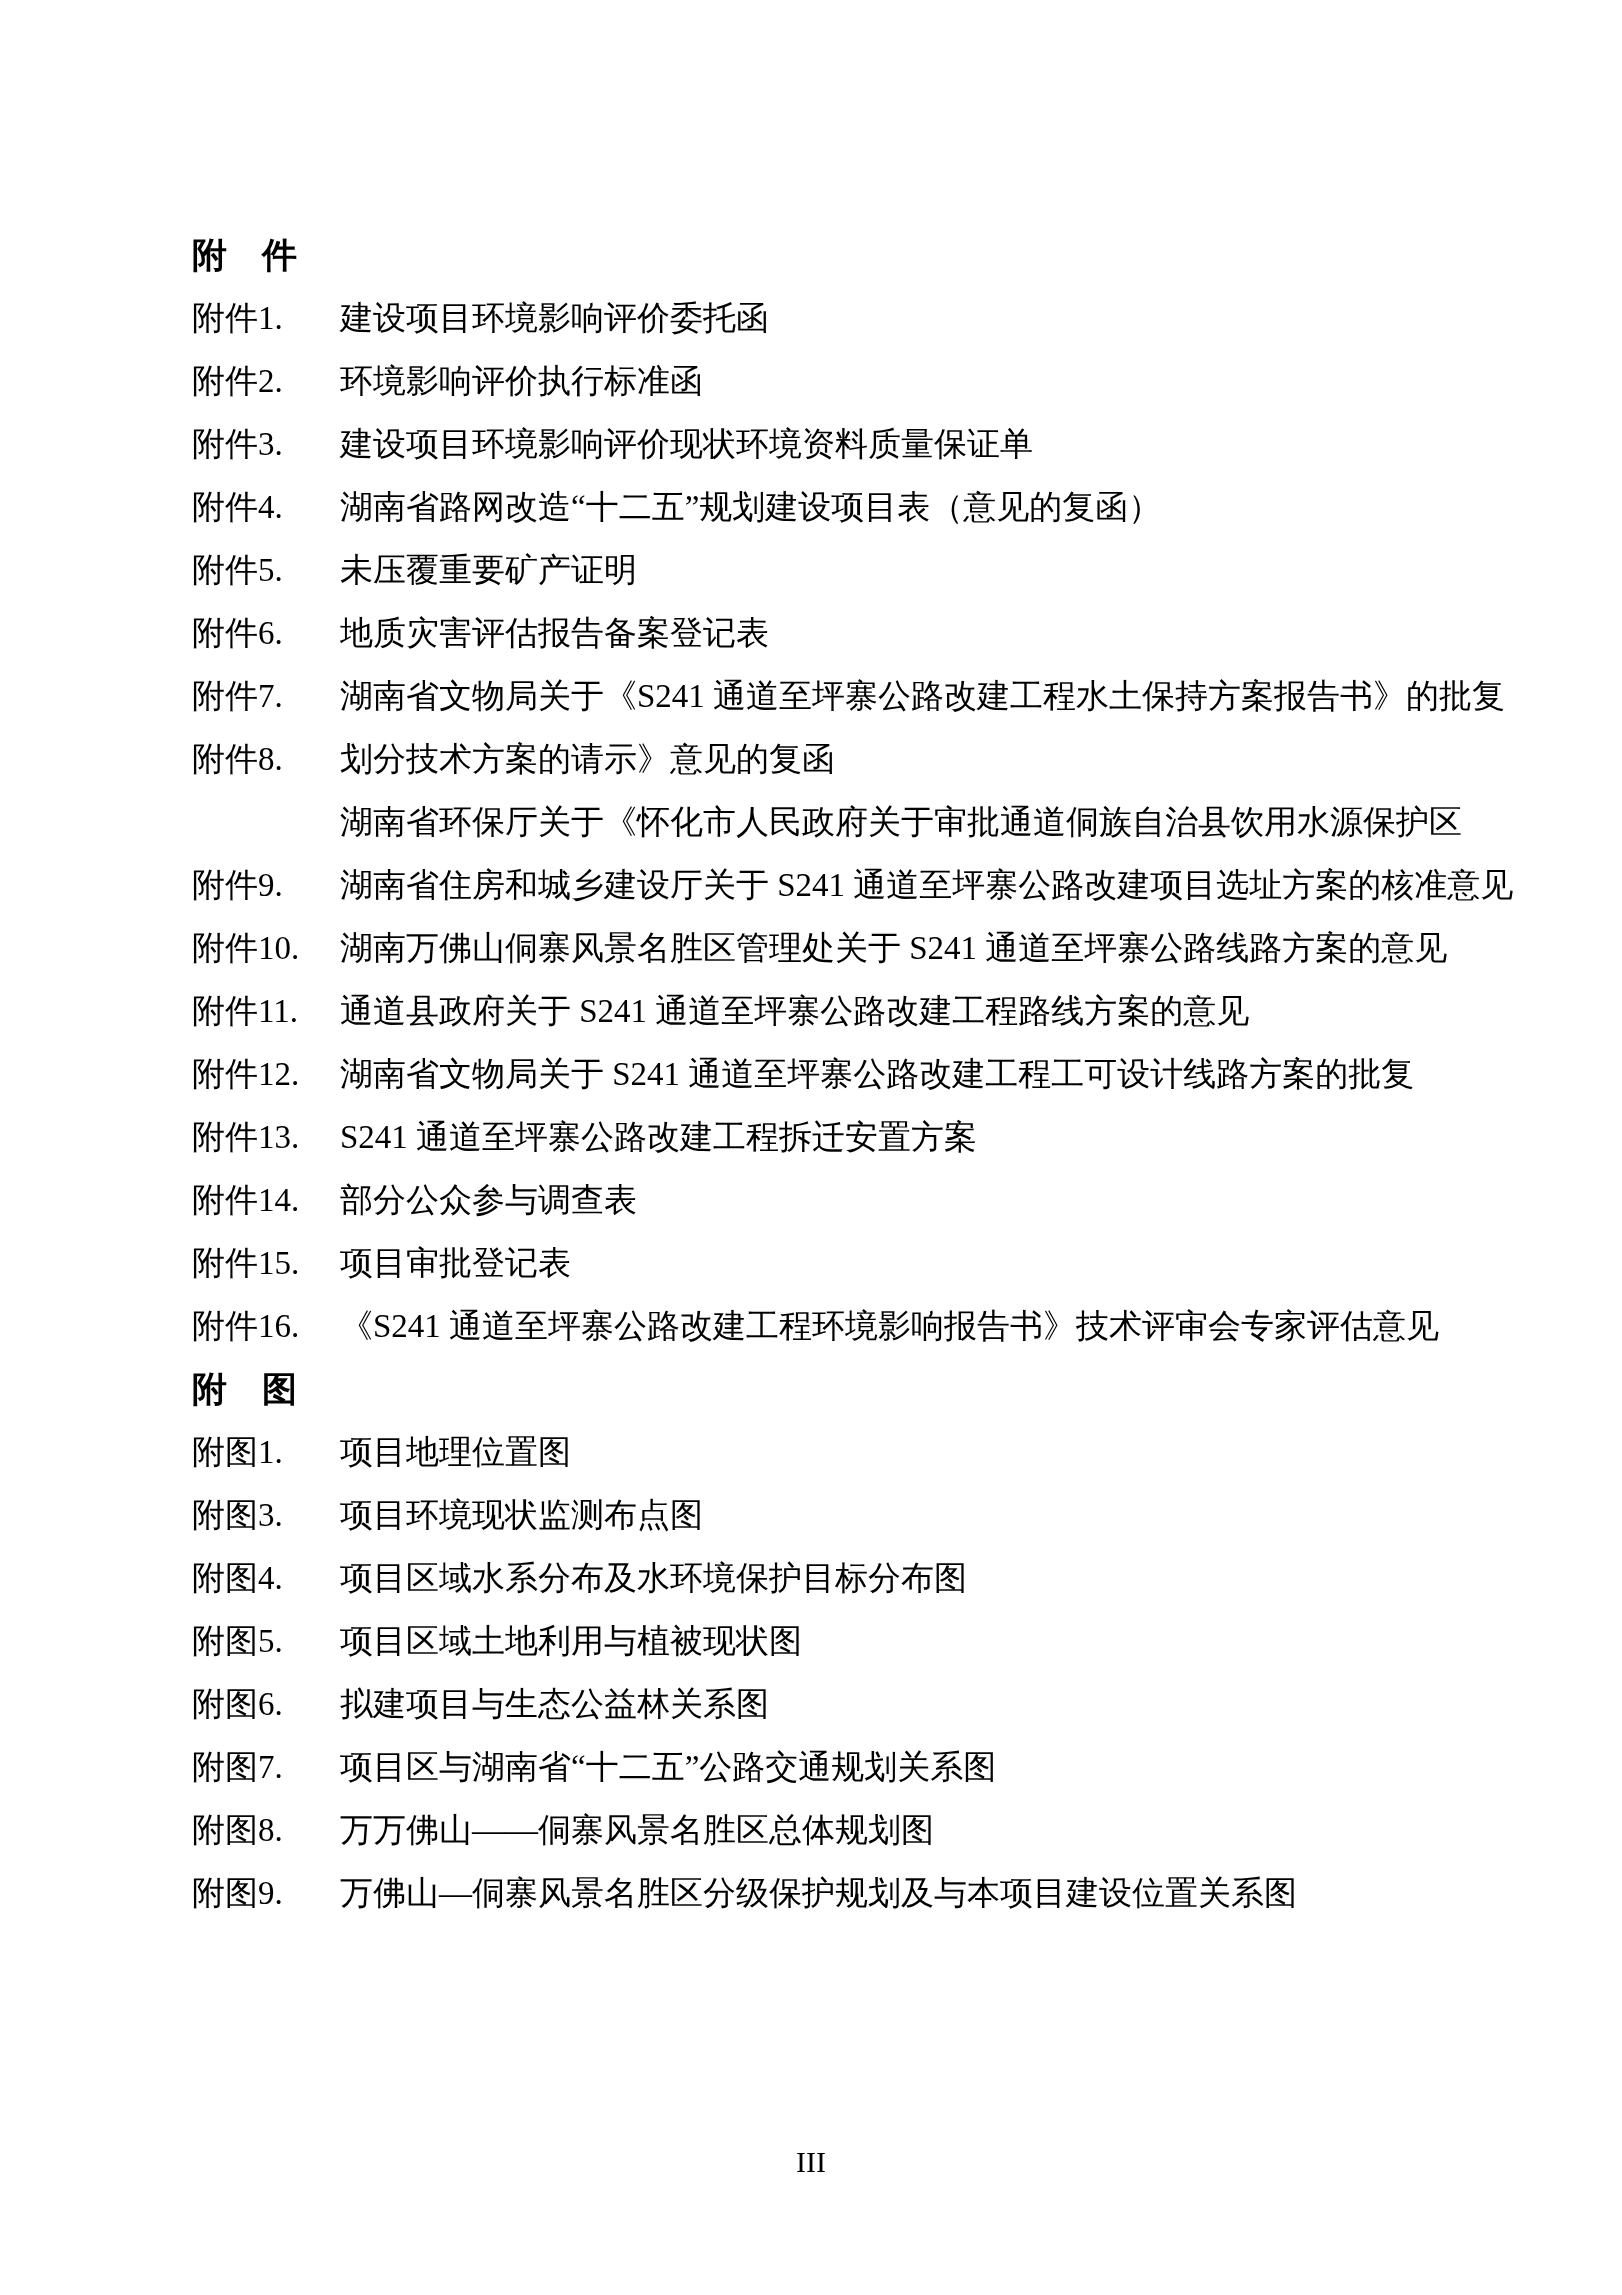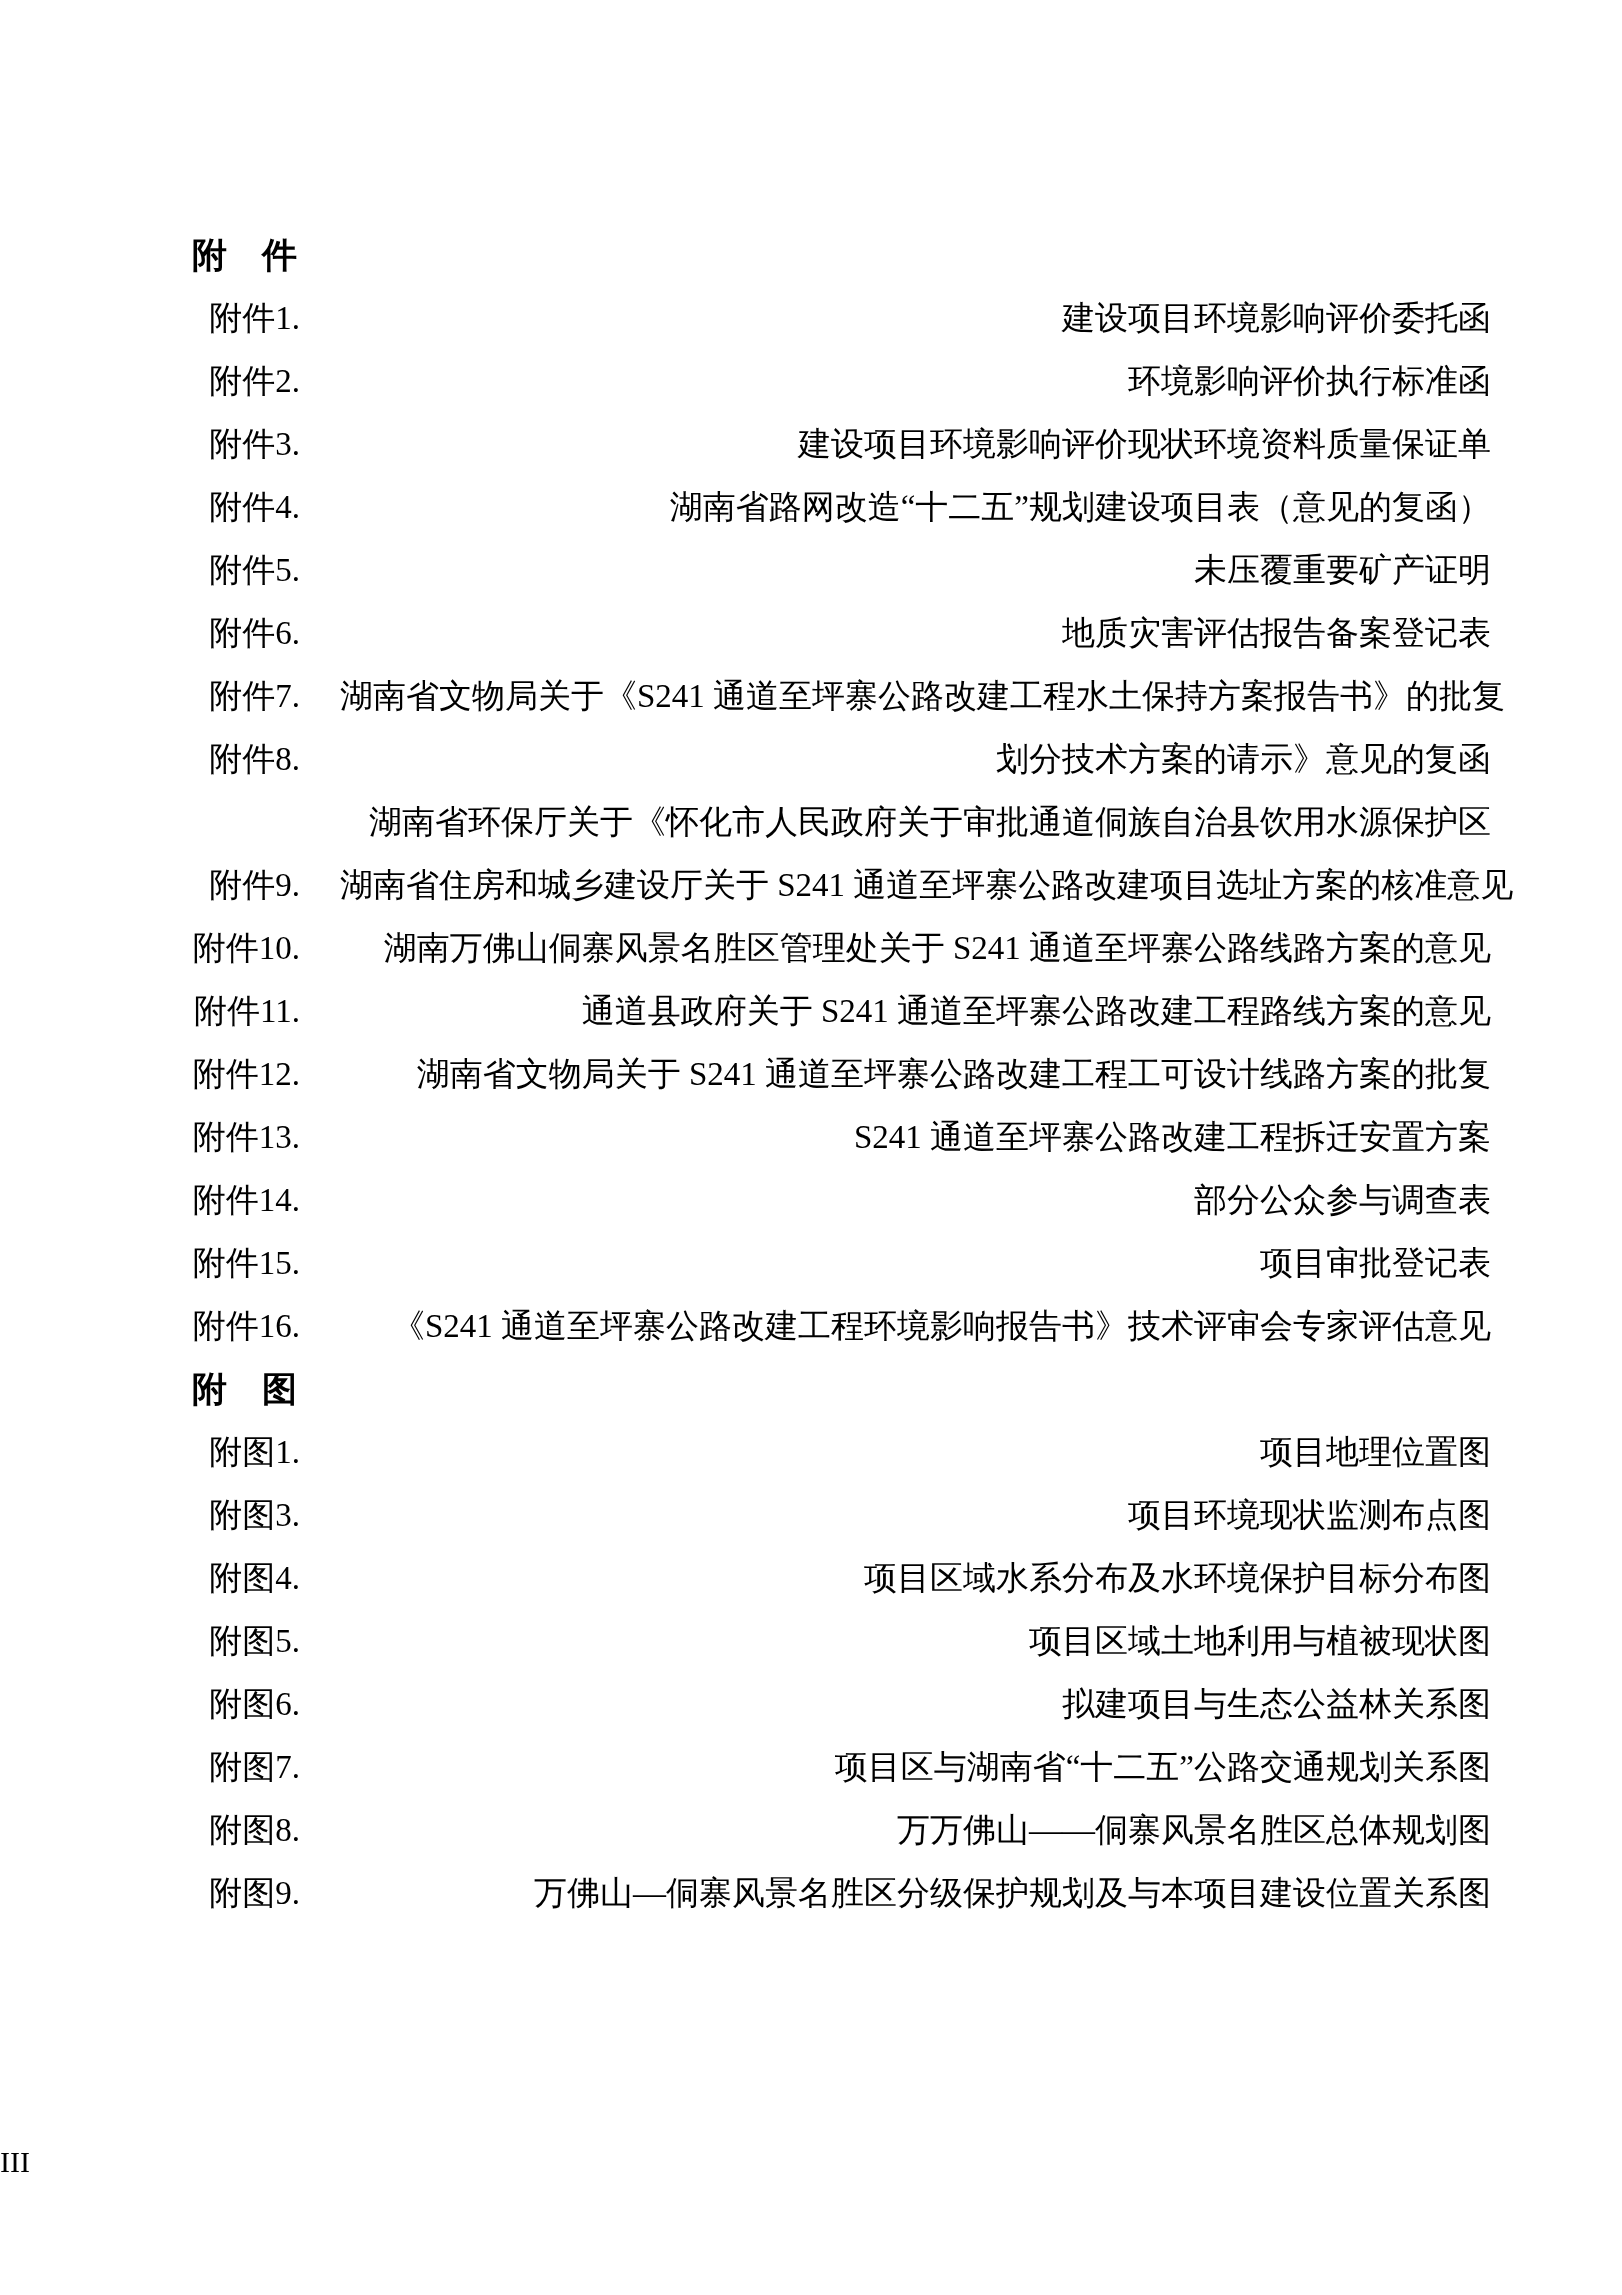--- a/index.html
+++ b/index.html
@@ -24,21 +24,20 @@
     height: 63px;
     line-height: 63px;
     font-size: 35px;
     font-weight: bold;
     text-align: left;
     white-space: pre;
   }
   .row {
     display: flex;
     align-items: flex-start;
-    text-align: right;
   }
   .label {
     flex: none;
     width: 108px;
     font-size: 33px;
     line-height: 63px;
     white-space: nowrap;
   }
   .text-col {
     flex: 1 1 auto;
@@ -48,21 +47,21 @@
     font-size: 33px;
     line-height: 63px;
     white-space: nowrap;
     margin-left: 40px;
   }
   .footer {
     position: absolute;
     top: 2145px;
     left: 0;
     width: 100%;
-    text-align: left;
+    text-align: center;
     font-size: 30px;
     line-height: 33px;
   }
 </style>
 </head>
 <body>
 
 <div class="page">
   <div class="content">
 

